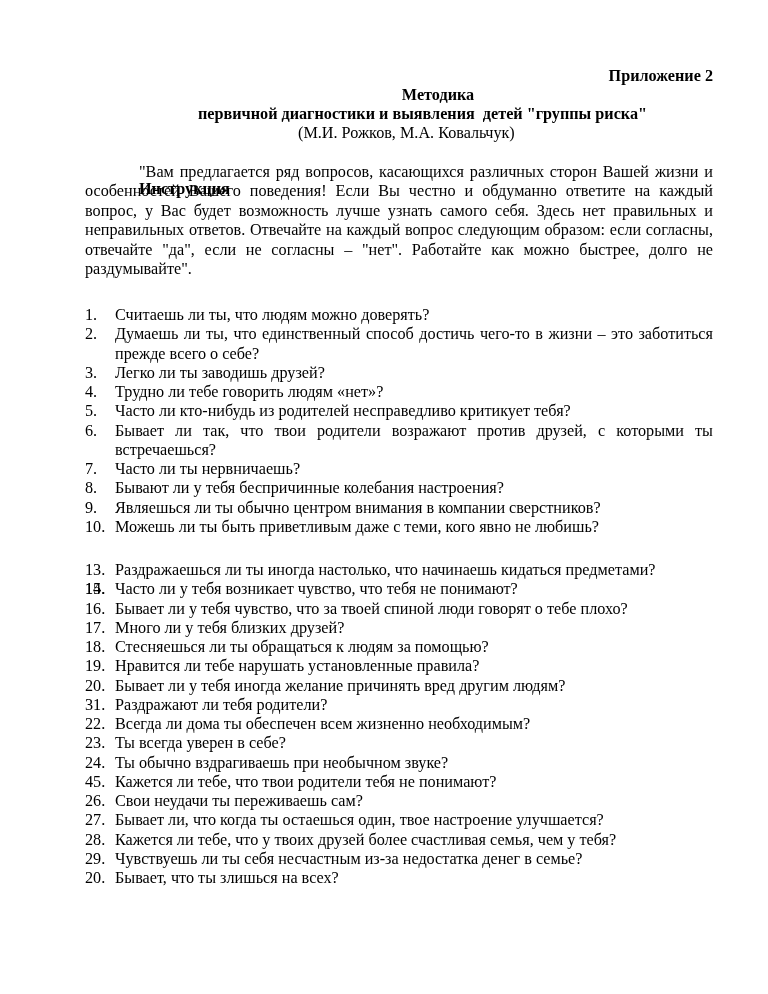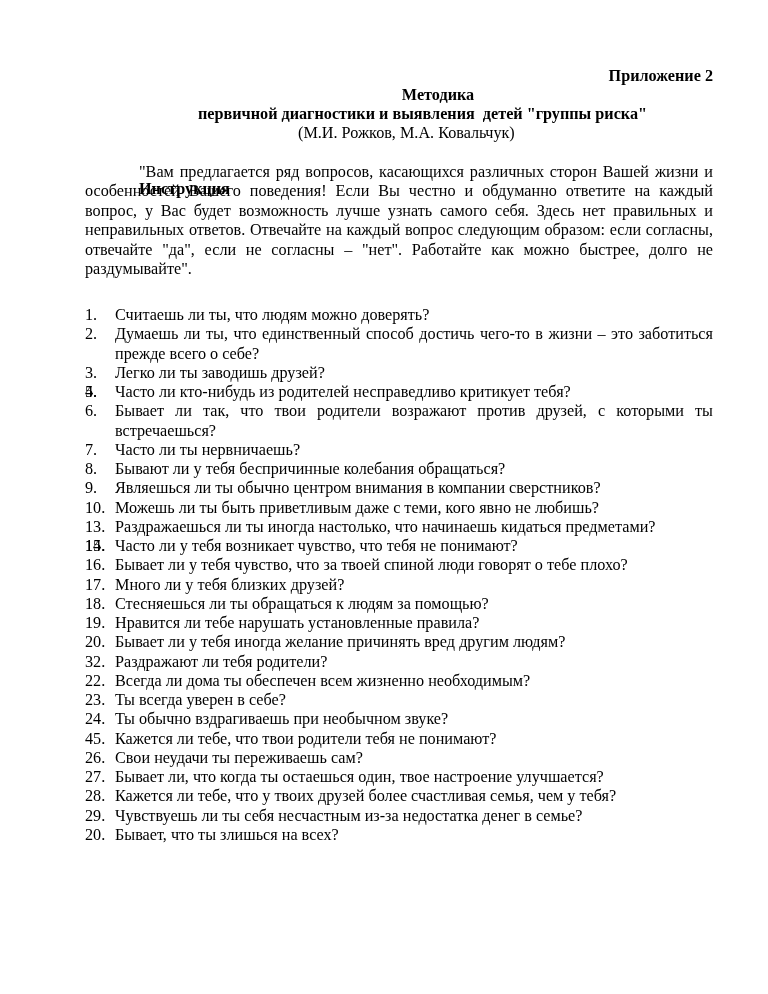--- a/index.html
+++ b/index.html
@@ -80,55 +80,56 @@
       text-align: justify;
     }
     .questions li .num {
       position: absolute;
       left: 0;
       top: 0;
     }
     .questions li.justify-last {
       text-align: justify;
       text-align-last: left;
+      margin-top: 24px;
     }
   </style>
 </head>
 <body>
 
 <div class="page">
   <div class="appendix">Приложение 2</div>
   <div class="title">
     <span class="t1">Методика</span>
   </div>
   <div class="subtitle">первичной диагностики и выявления  детей "группы риска"</div>
   <div class="authors">(М.И. Рожков, М.А. Ковальчук)</div>
   <div class="instr-heading">Инструкция</div>
   <div class="instr-body">"Вам предлагается ряд вопросов, касающихся различных сторон Вашей жизни и особенностей Вашего поведения! Если Вы честно и обдуманно ответите на каждый вопрос, у Вас будет возможность лучше узнать самого себя. Здесь нет правильных и неправильных ответов. Отвечайте на каждый вопрос следующим образом: если согласны, отвечайте "да", если не согласны – "нет". Работайте как можно быстрее, долго не раздумывайте".</div>
 
   <ol class="questions" id="questions">
       <li><span class="num">1.</span><span>Считаешь ли ты, что людям можно доверять?</span></li>
       <li><span class="num">2.</span><span>Думаешь ли ты, что единственный способ достичь чего-то в жизни – это заботиться прежде всего о себе?</span></li>
       <li><span class="num">3.</span><span>Легко ли ты заводишь друзей?</span></li>
-      <li><span class="num">4.</span></li>
+      <li><span class="num">4.</span><span>Трудно ли тебе говорить людям «нет»?</span></li>
       <li><span class="num">5.</span><span>Часто ли кто-нибудь из родителей несправедливо критикует тебя?</span></li>
       <li><span class="num">6.</span><span>Бывает ли так, что твои родители возражают против друзей, с которыми ты встречаешься?</span></li>
       <li><span class="num">7.</span><span>Часто ли ты нервничаешь?</span></li>
-      <li><span class="num">8.</span><span>Бывают ли у тебя беспричинные колебания обращаться?</span></li>
+      <li><span class="num">8.</span><span>Бывают ли у тебя беспричинные колебания настроения?</span></li>
       <li><span class="num">9.</span><span>Являешься ли ты обычно центром внимания в компании сверстников?</span></li>
       <li><span class="num">10.</span><span>Можешь ли ты быть приветливым даже с теми, кого явно не любишь?</span></li>
       <li class="justify-last"><span class="num">13.</span><span>Раздражаешься ли ты иногда настолько, что начинаешь кидаться предметами?</span></li>
       <li><span class="num">14.</span></li>
       <li><span class="num">15.</span><span>Часто ли у тебя возникает чувство, что тебя не понимают?</span></li>
       <li><span class="num">16.</span><span>Бывает ли у тебя чувство, что за твоей спиной люди говорят о тебе плохо?</span></li>
       <li><span class="num">17.</span><span>Много ли у тебя близких друзей?</span></li>
       <li><span class="num">18.</span><span>Стесняешься ли ты обращаться к людям за помощью?</span></li>
       <li><span class="num">19.</span><span>Нравится ли тебе нарушать установленные правила?</span></li>
       <li><span class="num">20.</span><span>Бывает ли у тебя иногда желание причинять вред другим людям?</span></li>
-      <li><span class="num">32.</span><span>Раздражают ли тебя родители?</span></li>
+      <li><span class="num">31.</span><span>Раздражают ли тебя родители?</span></li>
       <li><span class="num">22.</span><span>Всегда ли дома ты обеспечен всем жизненно необходимым?</span></li>
       <li><span class="num">23.</span><span>Ты всегда уверен в себе?</span></li>
       <li><span class="num">24.</span><span>Ты обычно вздрагиваешь при необычном звуке?</span></li>
       <li><span class="num">45.</span><span>Кажется ли тебе, что твои родители тебя не понимают?</span></li>
       <li><span class="num">26.</span><span>Свои неудачи ты переживаешь сам?</span></li>
       <li><span class="num">27.</span><span>Бывает ли, что когда ты остаешься один, твое настроение улучшается?</span></li>
       <li><span class="num">28.</span><span>Кажется ли тебе, что у твоих друзей более счастливая семья, чем у тебя?</span></li>
       <li><span class="num">29.</span><span>Чувствуешь ли ты себя несчастным из-за недостатка денег в семье?</span></li>
       <li><span class="num">20.</span><span>Бывает, что ты злишься на всех?</span></li>
     </ol>

